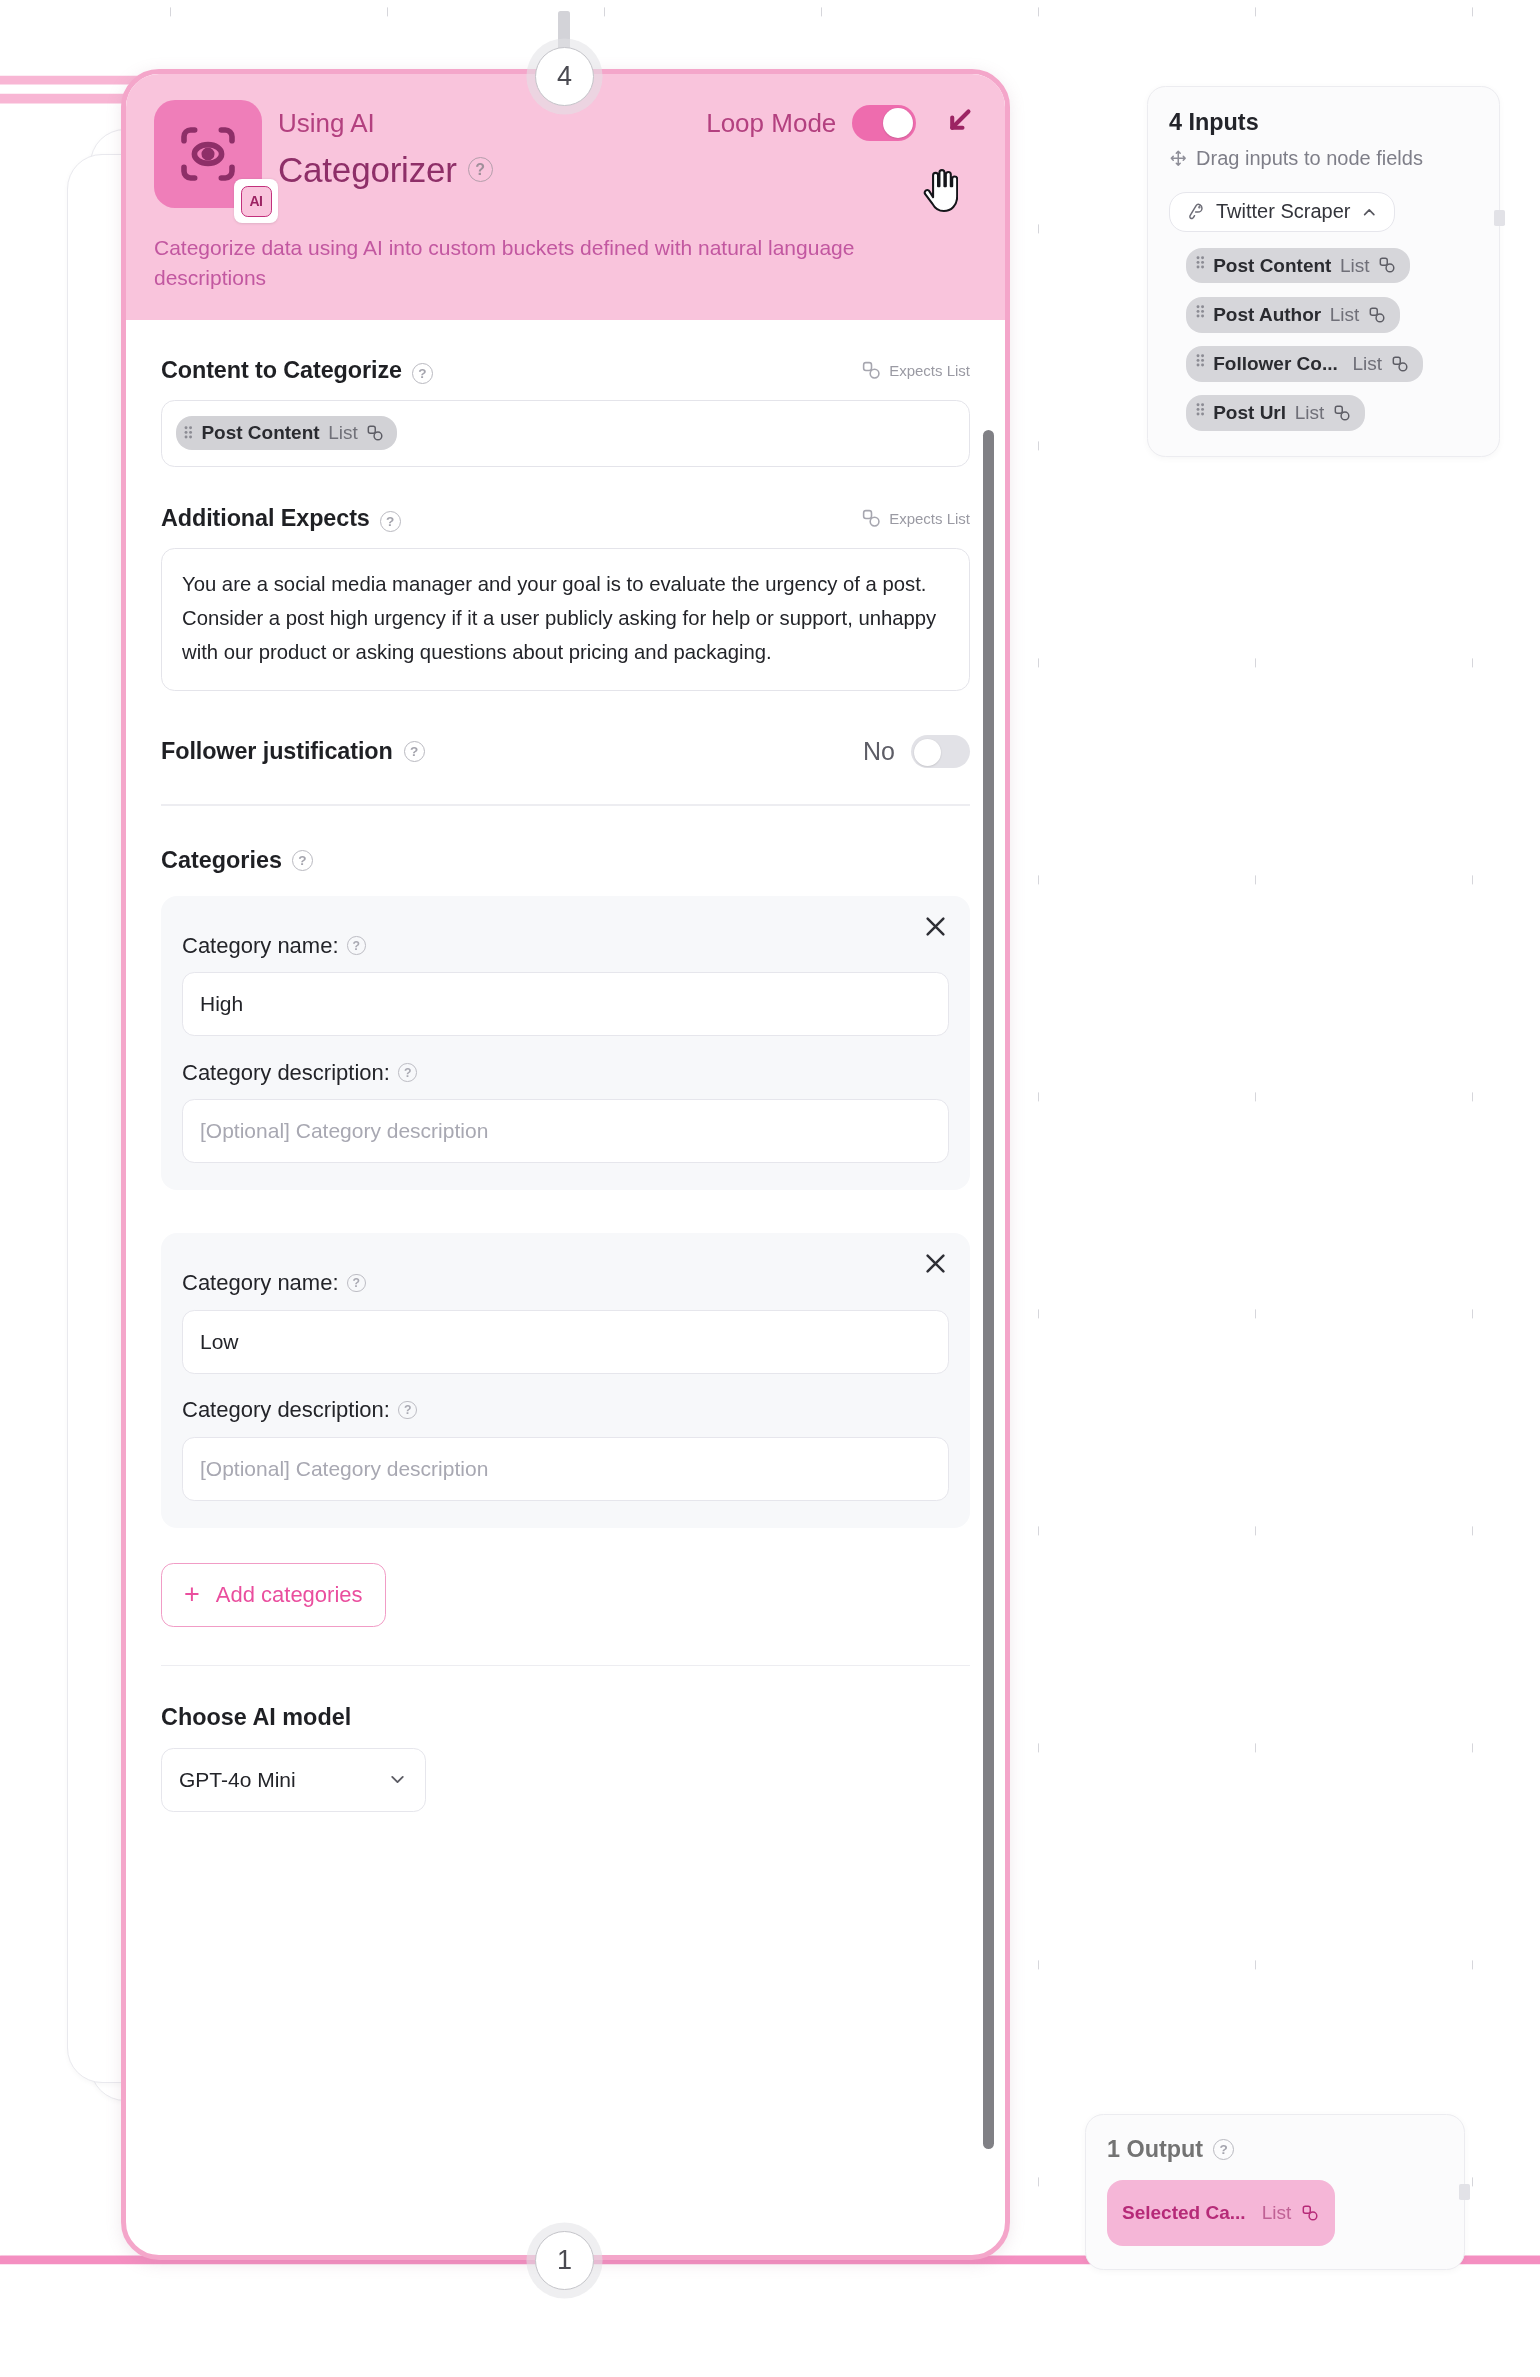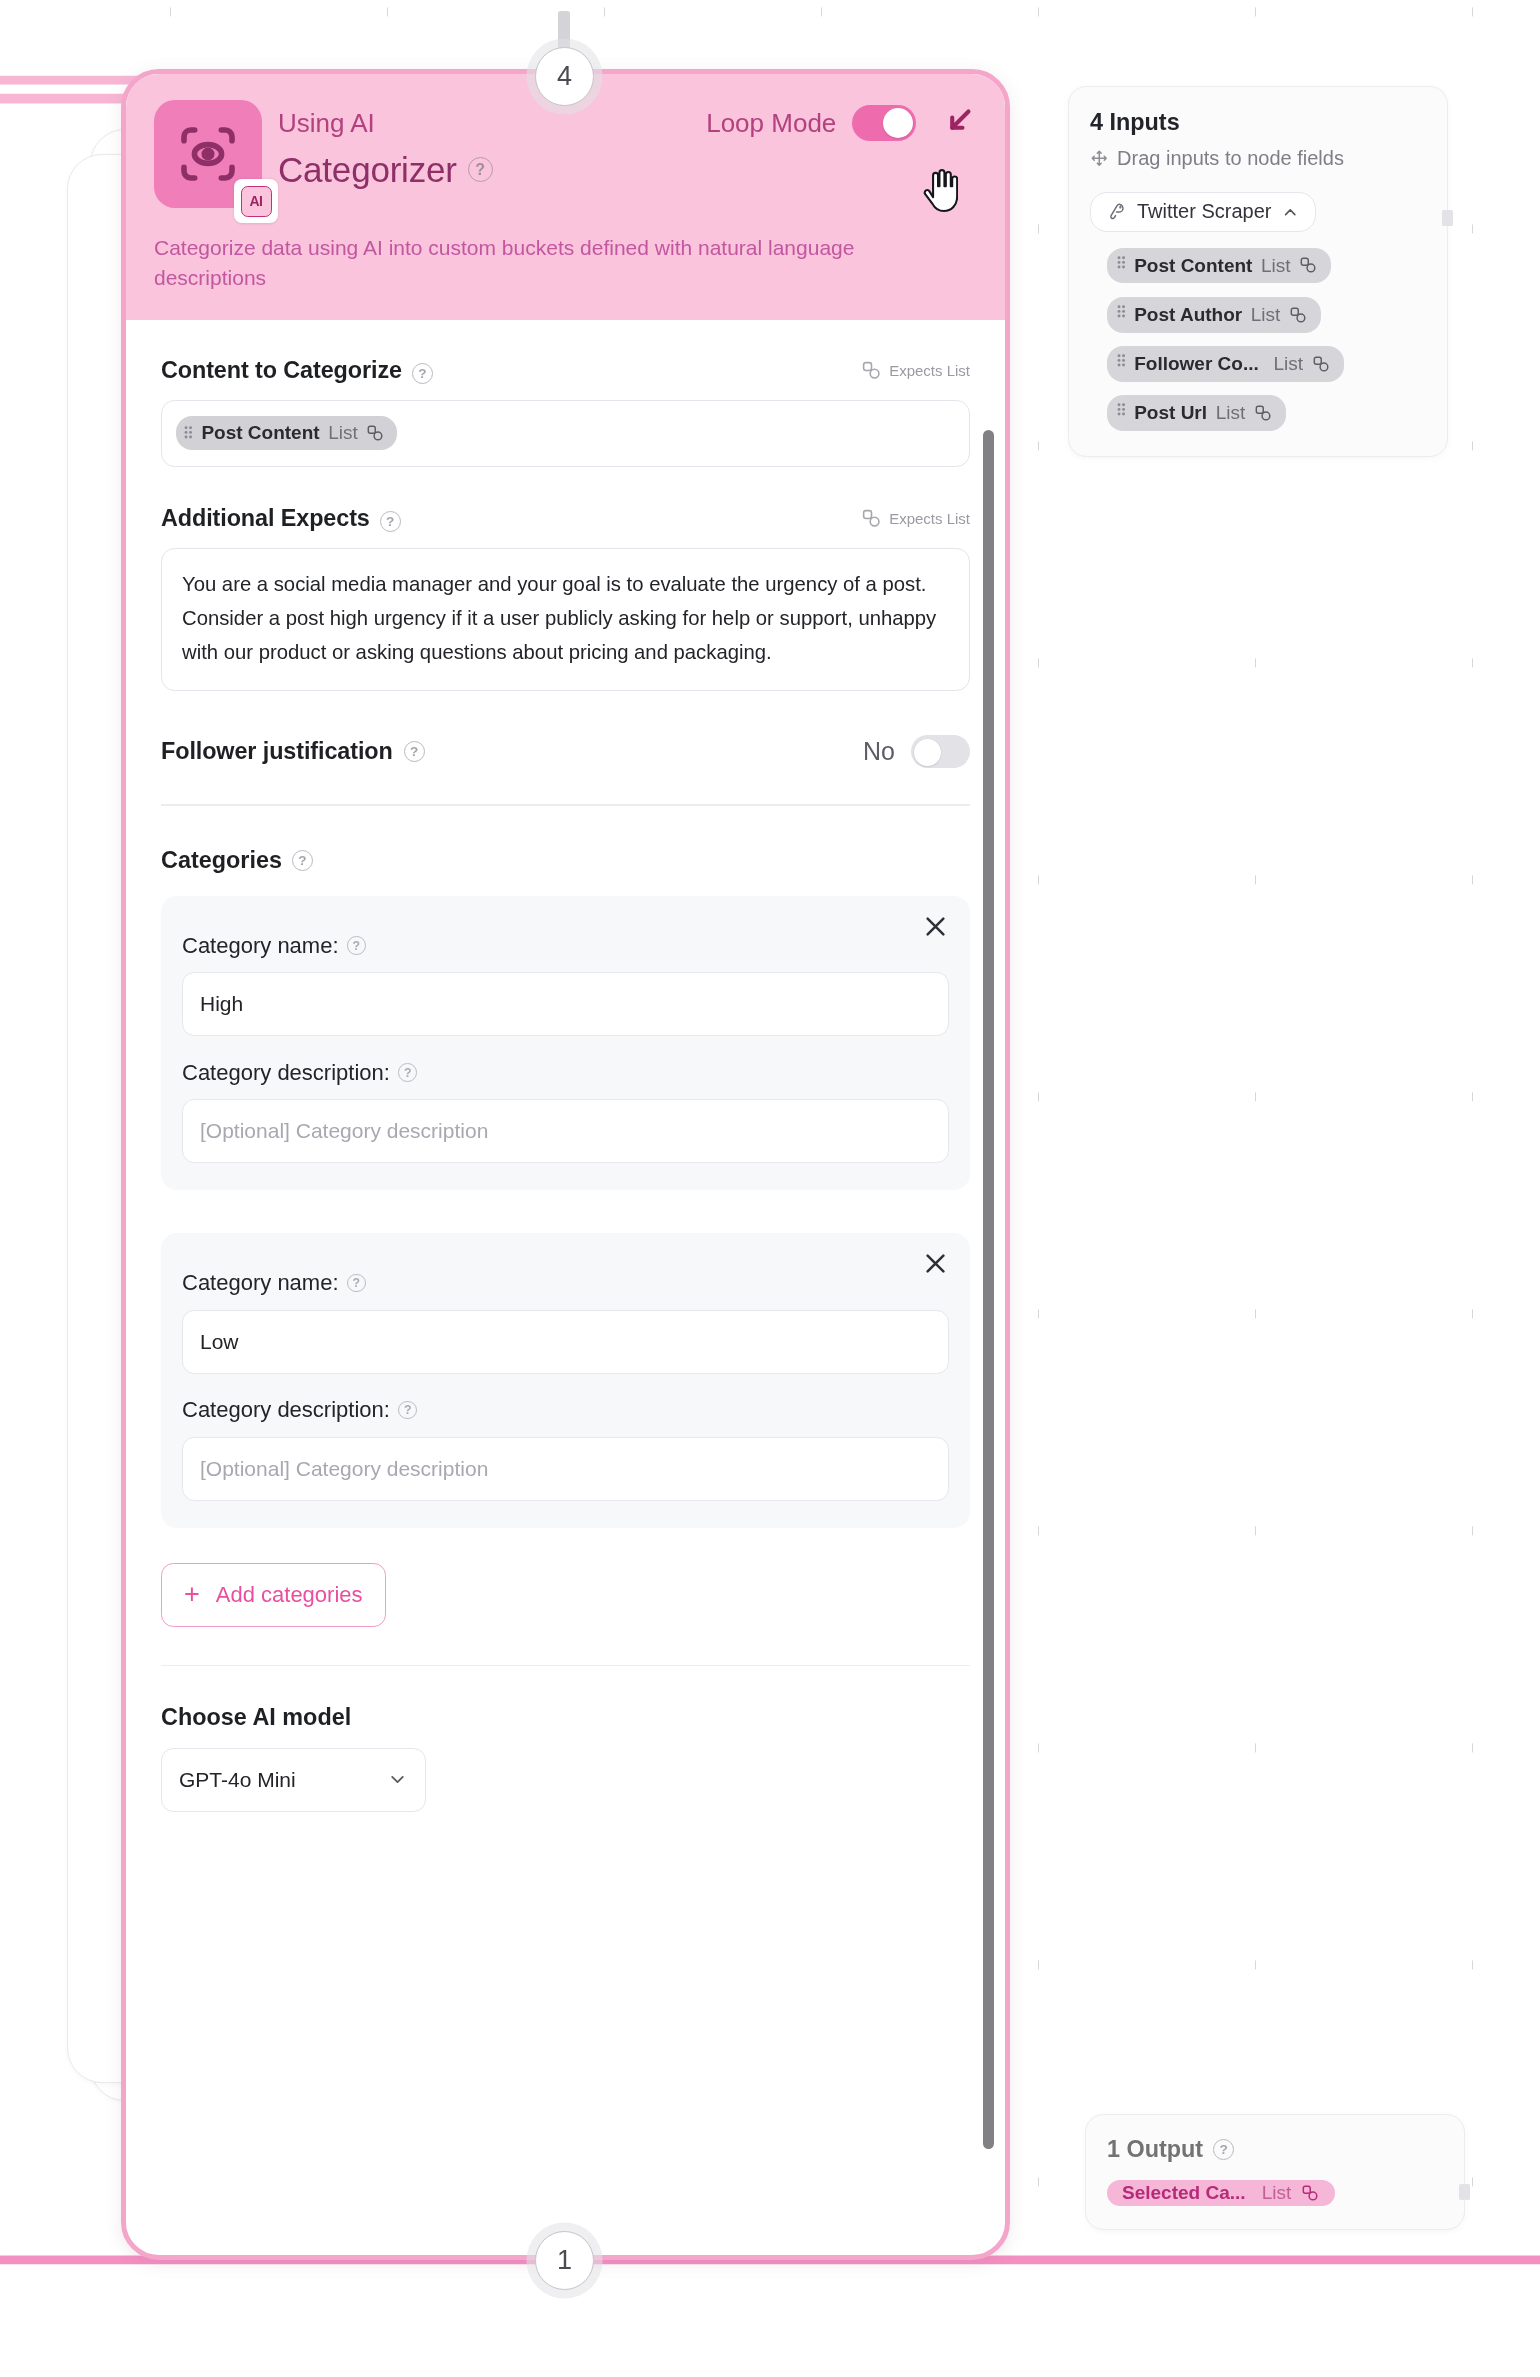--- a/index.html
+++ b/index.html
@@ -219,21 +219,21 @@
   #edge-badge-bottom{ left:535px; top:2231px; }
   #top-stub{
     position:absolute;left:558px;top:11px;width:12.3px;height:41px;background:#d3d3d8;border-radius:2.5px;
   }
 
   
   .side-panel{
     position:absolute;background:#fbfbfc;border:1.2px solid #ececf0;border-radius:18.5px;
     box-shadow:0 1.2px 6.2px rgba(0,0,0,.035);
   }
-  #inputs-panel{ left:1068px; top:86px; width:380px; padding:22px 21px 25px 21px; }
+  #inputs-panel{ left:1147px; top:86px; width:353px; padding:22px 21px 25px 21px; }
   #inputs-title{ font-size:23.4px;font-weight:700;color:#23242a; }
   #drag-hint{ display:flex;align-items:center;gap:8.6px;margin-top:11px; }
   #drag-hint span.txt{ font-size:20px;color:#7e7e88;font-weight:400; }
 
   #source-chip{
     margin-top:22px;display:inline-flex;align-items:center;gap:10px;
     background:#fff;border:1.2px solid #e6e6ec;border-radius:17px;
     padding:7.4px 15px;
   }
   #source-chip .name{ font-size:20px;color:#33343b;font-weight:400; }
@@ -244,21 +244,21 @@
     background:#d6d6da;border-radius:16px;padding:6.8px 13.6px 6.8px 10px;
     font-size:19px;color:#2a2b30;font-weight:700;white-space:nowrap;
   }
   .input-token .type{ color:#6f6f78;font-weight:400; }
 
   #output-panel{ left:1085px; top:2114px; width:380px; padding:21px 21px 23.4px 21px; }
   #output-title-row{ display:flex;align-items:center;gap:10px; }
   #output-title{ font-size:23.4px;font-weight:700;color:#737373; }
   #output-token{
     margin-top:17px;display:inline-flex;align-items:center;gap:10px;
-    background:#f5b6d7;border-radius:16px;padding:2px 15px;
+    background:#f5b6d7;border-radius:16px;padding:22px 15px;
     font-size:19px;color:#b62a78;font-weight:700;white-space:nowrap;
   }
   #output-token .type{ color:#c06195;font-weight:400; }
 
   .panel-nub{
     position:absolute;right:-5.5px;top:123px;width:11px;height:16px;background:#e2e2e7;border-radius:1.8px;
   }
   #output-panel .panel-nub{ top:69px; }
 
   

